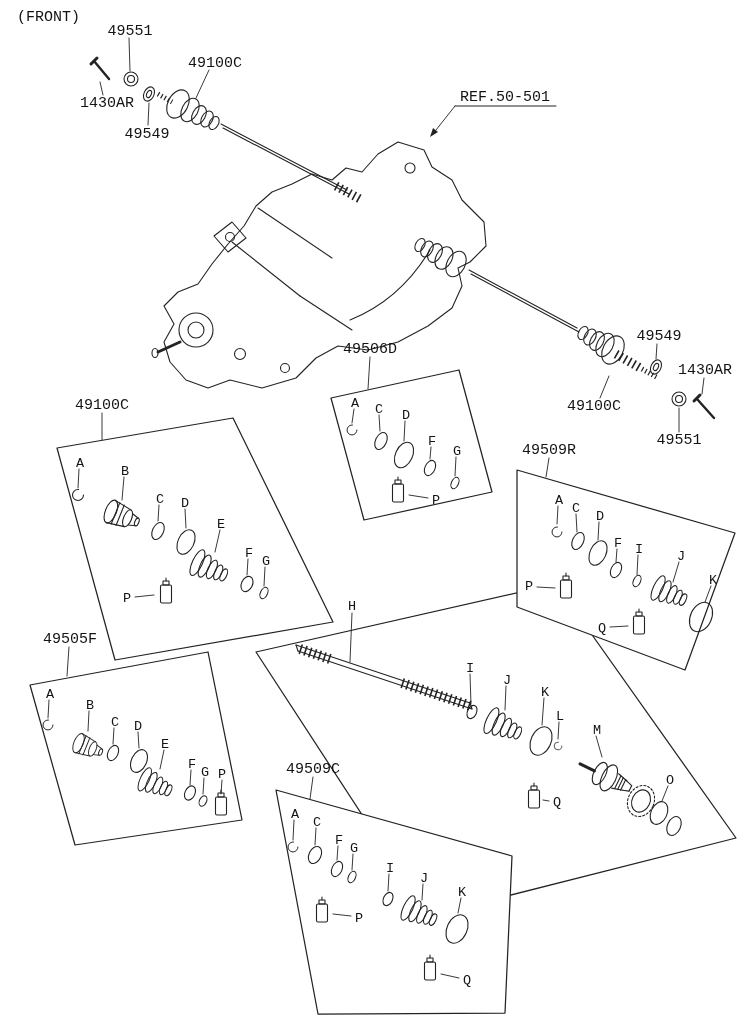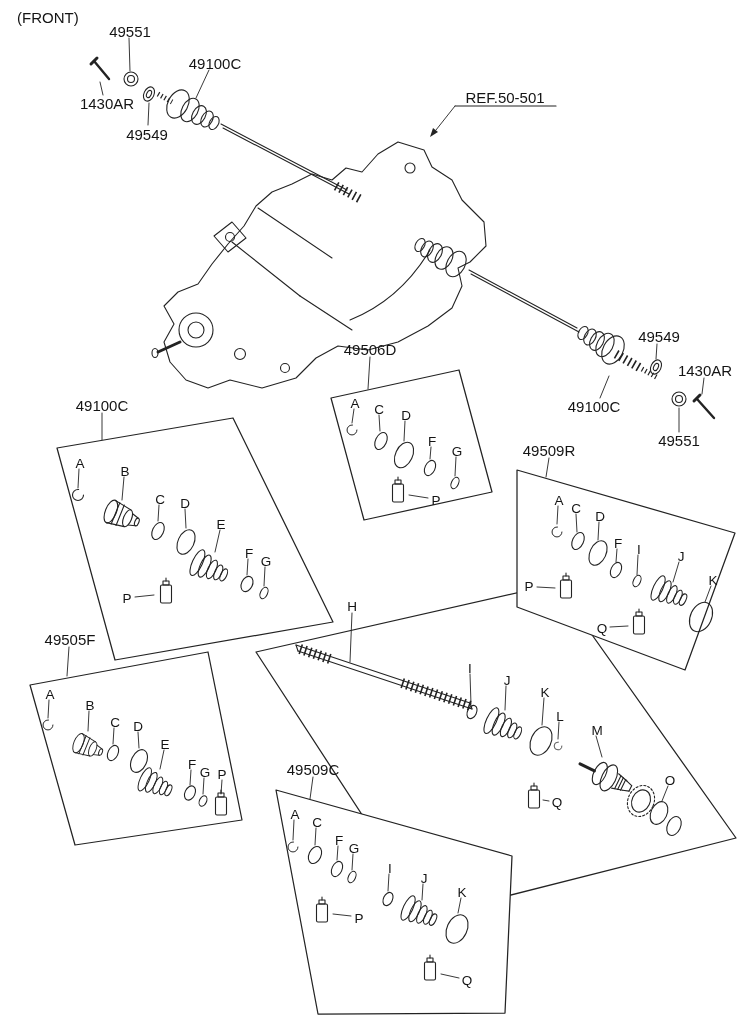--- a/index.html
+++ b/index.html
@@ -1,17 +1,17 @@
 <!DOCTYPE html>
 <html><head>
 <meta charset="utf-8">
 <style>
   html,body{margin:0;padding:0;background:#e9e9e9;}
   .page{width:749px;height:1024px;background:#ffffff;position:relative;overflow:hidden;
-        font-family:Liberation Sans, sans-serif;}
+        font-family:Liberation Mono, monospace;}
   svg{display:block;}
   svg line,svg path,svg polygon,svg polyline,svg ellipse,svg circle,svg rect{
     fill:none;stroke:#232323;stroke-width:1.1;stroke-linecap:round;stroke-linejoin:round;}
   svg .box{fill:#ffffff;stroke-width:1.25;}
   svg .leader{stroke-width:0.9;}
   svg .fillshape{fill:#232323;stroke:none;}
   svg text{fill:#141414;stroke:none;dominant-baseline:central;}
   .part-label{font-size:15px;}
   .callout{font-size:13.5px;}
 </style>

